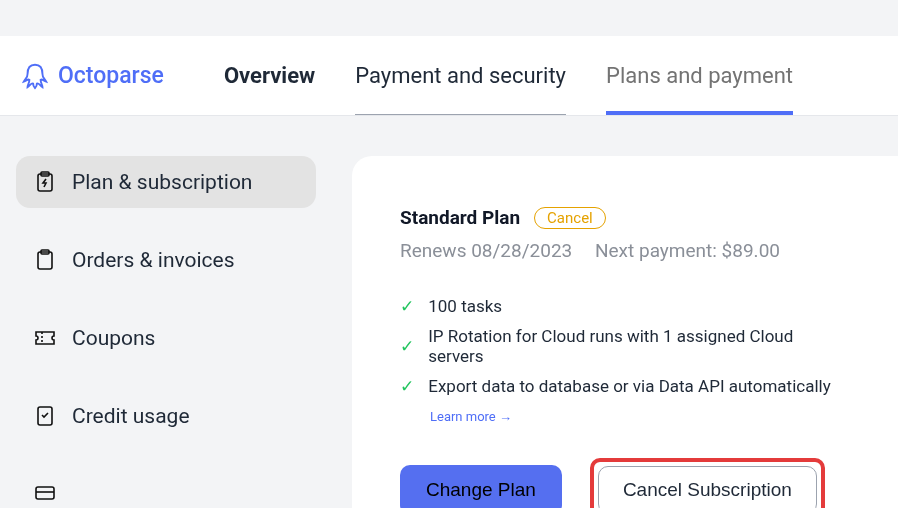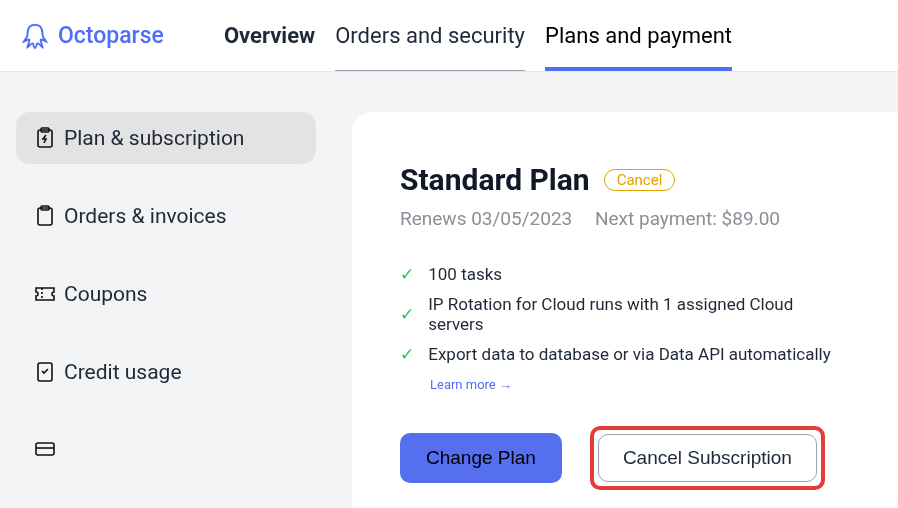--- a/index.html
+++ b/index.html
@@ -7,55 +7,56 @@
     font-family: -apple-system, BlinkMacSystemFont, "Segoe UI", Roboto, Helvetica, Arial, sans-serif;
     background: #f3f4f6;
     width: 898px;
     height: 508px;
     overflow: hidden;
     color: #111827;
   }
   
   .header {
     background: #ffffff;
-    height: 72px;
+    height: 80px;
     display: flex;
     align-items: center;
     padding: 0 20px;
     border-bottom: 1px solid #e5e7eb;
     position: relative;
+    margin-top: 36px;
   }
   .logo-wrap {
     display: flex;
     align-items: center;
     gap: 8px;
     color: #4f6ef7;
     font-size: 23px;
     font-weight: 500;
     margin-right: 60px;
   }
   .logo-icon svg { display: block; }
   .tabs {
     display: flex;
-    gap: 20px;
+    gap: 40px;
     align-items: center;
     height: 100%;
   }
   .tab {
     font-size: 22px;
     color: #1f2937;
     cursor: pointer;
     height: 100%;
     display: flex;
     align-items: center;
     position: relative;
   }
   .tab.bold { font-weight: 700; }
   .tab.active {
-    color: #000000;
+    color: #737373;
   }
   .tab.active::after {
     content: '';
     position: absolute;
     left: 0; right: 0; bottom: 0;
     height: 4px;
     background: #4f6ef7;
   }
   .tab.thinline::after {
     content:'';
@@ -73,21 +74,21 @@
   }
   .sidebar {
     width: 300px;
     display: flex;
     flex-direction: column;
     gap: 26px;
   }
   .sidebar-item {
     display: flex;
     align-items: center;
-    gap: 8px;
+    gap: 16px;
     padding: 14px 18px;
     border-radius: 14px;
     font-size: 21px;
     color: #1f2937;
     cursor: pointer;
   }
   .sidebar-item.active {
     background: #e3e3e3;
   }
   .side-icon { width:22px; height:22px; display:flex; align-items:center; justify-content:center; }
@@ -100,21 +101,21 @@
     flex: 1;
     min-height: 400px;
   }
   .plan-header {
     display: flex;
     align-items: center;
     gap: 14px;
     margin-bottom: 10px;
   }
   .plan-title {
-    font-size: 30px;
+    font-size: 19px;
     font-weight: 700;
     color: #111827;
   }
   .trial-badge {
     border: 1.5px solid #e5a200;
     color: #e5a200;
     border-radius: 999px;
     padding: 1px 12px;
     font-size: 15px;
   }
@@ -183,21 +184,21 @@
   <div class="logo-wrap">
     <span class="logo-icon">
       <svg width="30" height="30" viewBox="0 0 32 32" fill="none" stroke="#4f6ef7" stroke-width="2">
         <path d="M16 4 C10 4 8 9 8 14 C8 18 6 18 4 22 C7 21 8 19 10 20 C10 24 8 25 8 28 C11 26 12 23 14 24 C14 27 15 28 16 29 C17 28 18 27 18 24 C20 23 21 26 24 28 C24 25 22 24 22 20 C24 19 25 21 28 22 C26 18 24 18 24 14 C24 9 22 4 16 4 Z"></path>
       </svg>
     </span>
     <span>Octoparse</span>
   </div>
   <div class="tabs">
     <div class="tab bold">Overview</div>
-    <div class="tab thinline">Orders and security</div>
+    <div class="tab thinline">Payment and security</div>
     <div class="tab active">Plans and payment</div>
   </div>
 </div>
 
 <div class="layout">
 
   <div class="sidebar">
     <div class="sidebar-item active">
       <span class="side-icon">
         <svg width="20" height="22" viewBox="0 0 20 22" fill="none" stroke="#111" stroke-width="1.6">
@@ -244,21 +245,21 @@
       </span>
     </div>
   </div>
 
   <div class="content-card">
     <div class="plan-header">
       <div class="plan-title">Standard Plan</div>
       <div class="trial-badge">Cancel</div>
     </div>
     <div class="renew-line">
-      <span>Renews 03/05/2023</span>
+      <span>Renews 08/28/2023</span>
       <span>Next payment: $89.00</span>
     </div>
 
     <div class="features">
       <div class="feature">
         <span class="check">✓</span>
         <span>100 tasks</span>
       </div>
       <div class="feature">
         <span class="check">✓</span>

